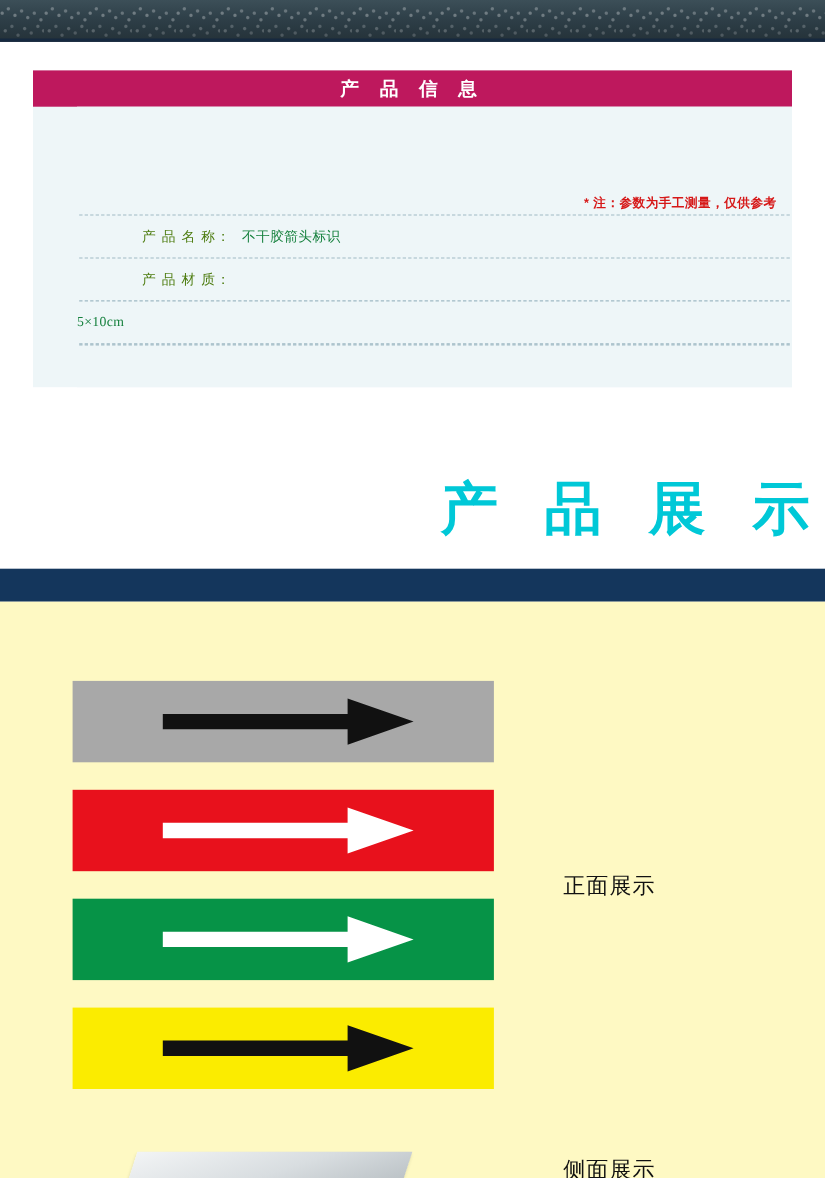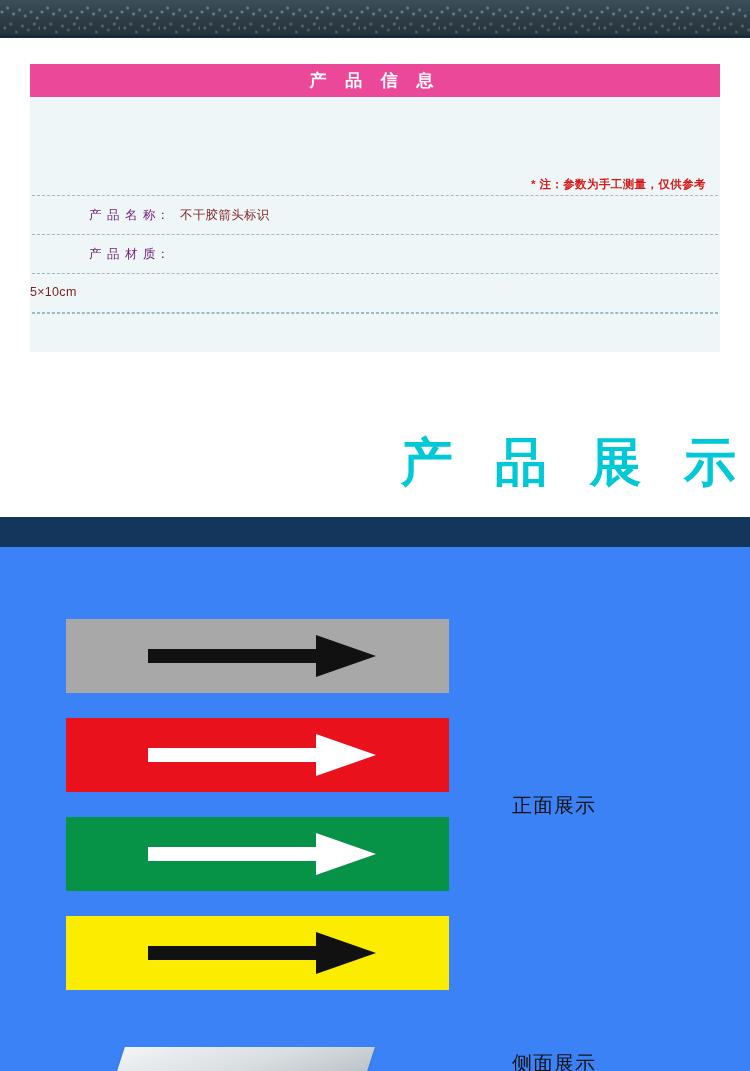--- a/index.html
+++ b/index.html
@@ -52,32 +52,33 @@
   
   .info-card {
     position: absolute;
     left: 30px;
     top: 64px;
     width: 690px;
     background: #eef6f8;
   }
   .info-header {
     height: 33px;
-    background: #ec4899;
+    background: #be185d;
     color: #ffffff;
     font-size: 17px;
     letter-spacing: 7px;
     display: flex;
     align-items: center;
     justify-content: center;
     font-weight: bold;
   }
   .info-body {
     background: #eef6f8;
     padding: 0;
+    margin-left: 40px;
   }
   .info-note {
     height: 98px;
     position: relative;
   }
   .info-note .note-text {
     position: absolute;
     right: 14px;
     top: 80px;
     font-size: 11.5px;
@@ -97,27 +98,28 @@
     font-size: 12.5px;
     color: #1b1b1b;
   }
   .info-row .label {
     width: 150px;
     text-align: right;
     padding-right: 10px;
     padding-top: 11px;
     letter-spacing: 1px;
     box-sizing: border-box;
-    color: #701a75;
+    color: #4d7c0f;
   }
   .info-row .value {
     flex: 1;
     padding-top: 11px;
     letter-spacing: 0.3px;
-    color: #7f1d1d;
+    color: #15803d;
+    font-family: Liberation Serif, serif;
   }
 
   
   .section-title {
     position: absolute;
     left: 0;
     top: 428px;
     width: 750px;
     text-align: right;
     font-size: 52px;
@@ -135,21 +137,21 @@
     background: #14365c;
   }
 
   
   .showcase {
     position: absolute;
     left: 0;
     top: 547px;
     width: 750px;
     height: 524px;
-    background: #3b82f6;
+    background: #fef9c3;
   }
   .sticker {
     position: absolute;
     left: 66px;
     width: 383px;
     height: 74px;
   }
   .sticker .arrow-svg {
     display: block;
     width: 100%;

